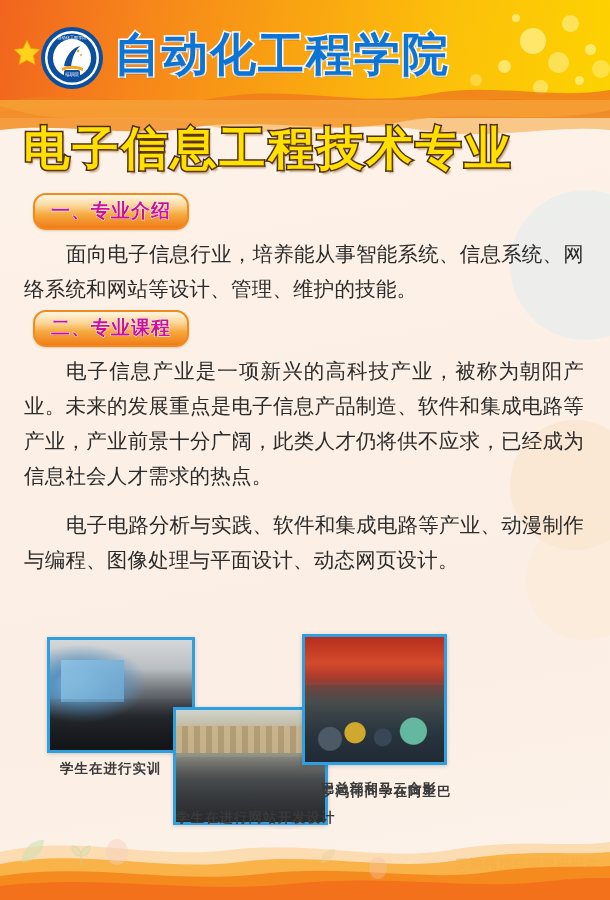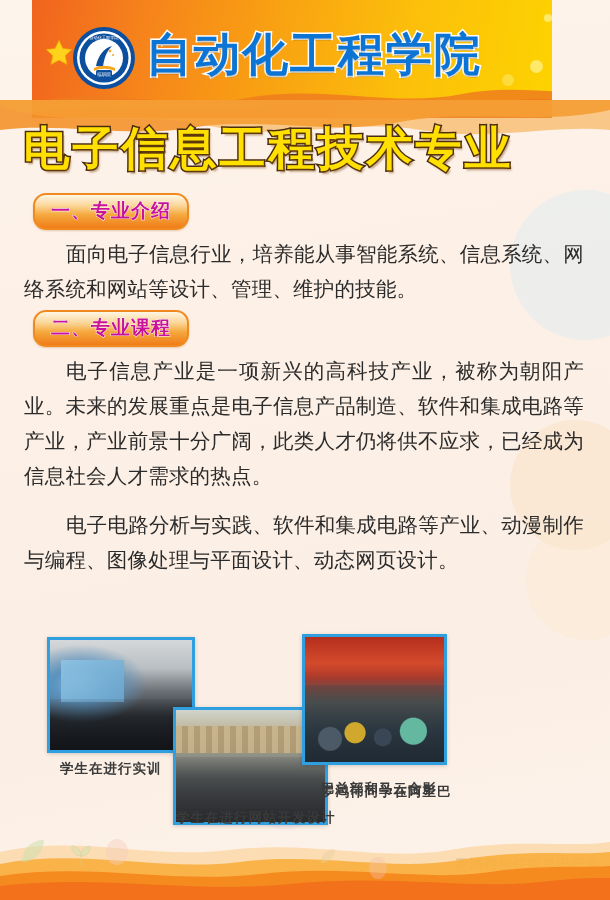--- a/index.html
+++ b/index.html
@@ -13,24 +13,23 @@
   #poster {
     position: relative;
     width: 610px; height: 900px;
     overflow: hidden;
     background: linear-gradient(170deg, #fdf4ec 0%, #fdf0e6 35%, #fbeee4 70%, #fdf3ea 100%);
   }
 
   
   .header {
     position: absolute; left: 0; top: 0;
-    width: 520px; height: 118px;
+    width: 610px; height: 118px;
     background: linear-gradient(100deg, #f1641e 0%, #f6841b 22%, #f9a411 48%, #fcc00a 72%, #fdd300 100%);
     overflow: hidden;
-    margin-left: 32px;
   }
   .bokeh { position: absolute; border-radius: 50%; background: rgba(255,255,190,0.55); }
   .bokeh.b1 { width: 26px; height: 26px; left: 520px; top: 28px; }
   .bokeh.b2 { width: 17px; height: 17px; left: 562px; top: 15px; background: rgba(255,255,200,0.45); }
   .bokeh.b3 { width: 13px; height: 13px; left: 498px; top: 60px; }
   .bokeh.b4 { width: 21px; height: 21px; left: 548px; top: 52px; background: rgba(255,255,210,0.4); }
   .bokeh.b5 { width: 11px; height: 11px; left: 585px; top: 44px; }
   .bokeh.b6 { width: 15px; height: 15px; left: 533px; top: 80px; background: rgba(255,255,200,0.42); }
   .bokeh.b7 { width: 9px;  height: 9px;  left: 575px; top: 76px; }
   .bokeh.b8 { width: 18px; height: 18px; left: 592px; top: 60px; background: rgba(255,255,200,0.35); }

